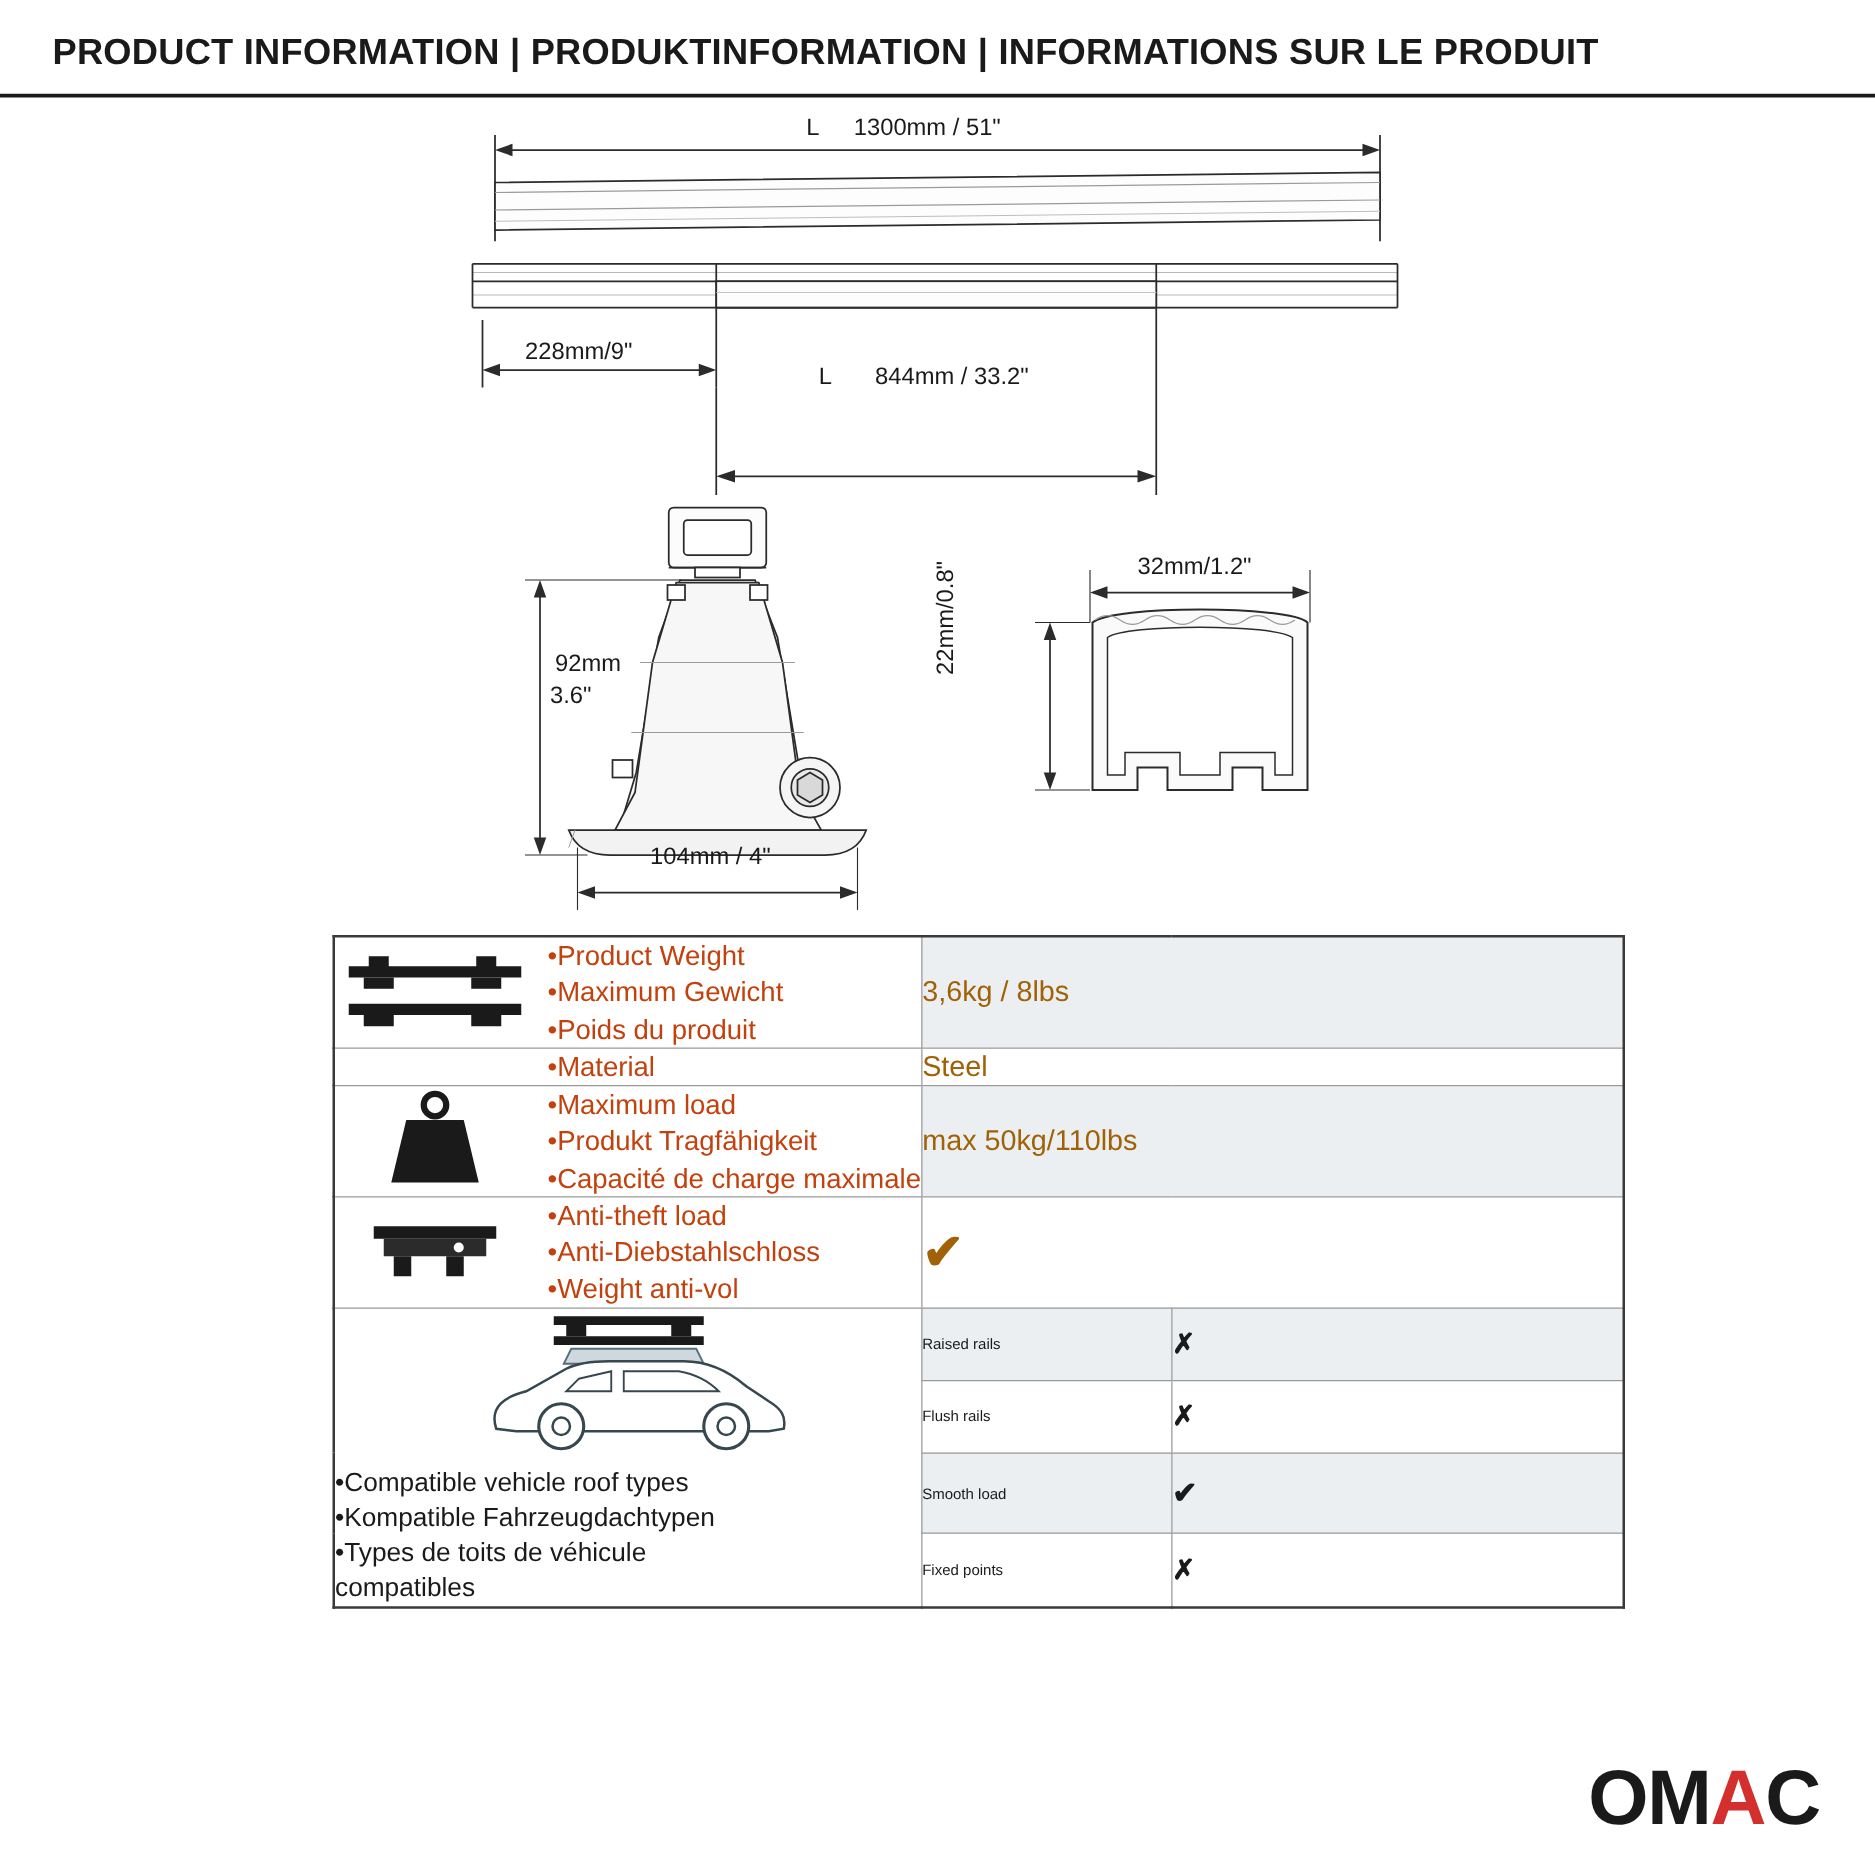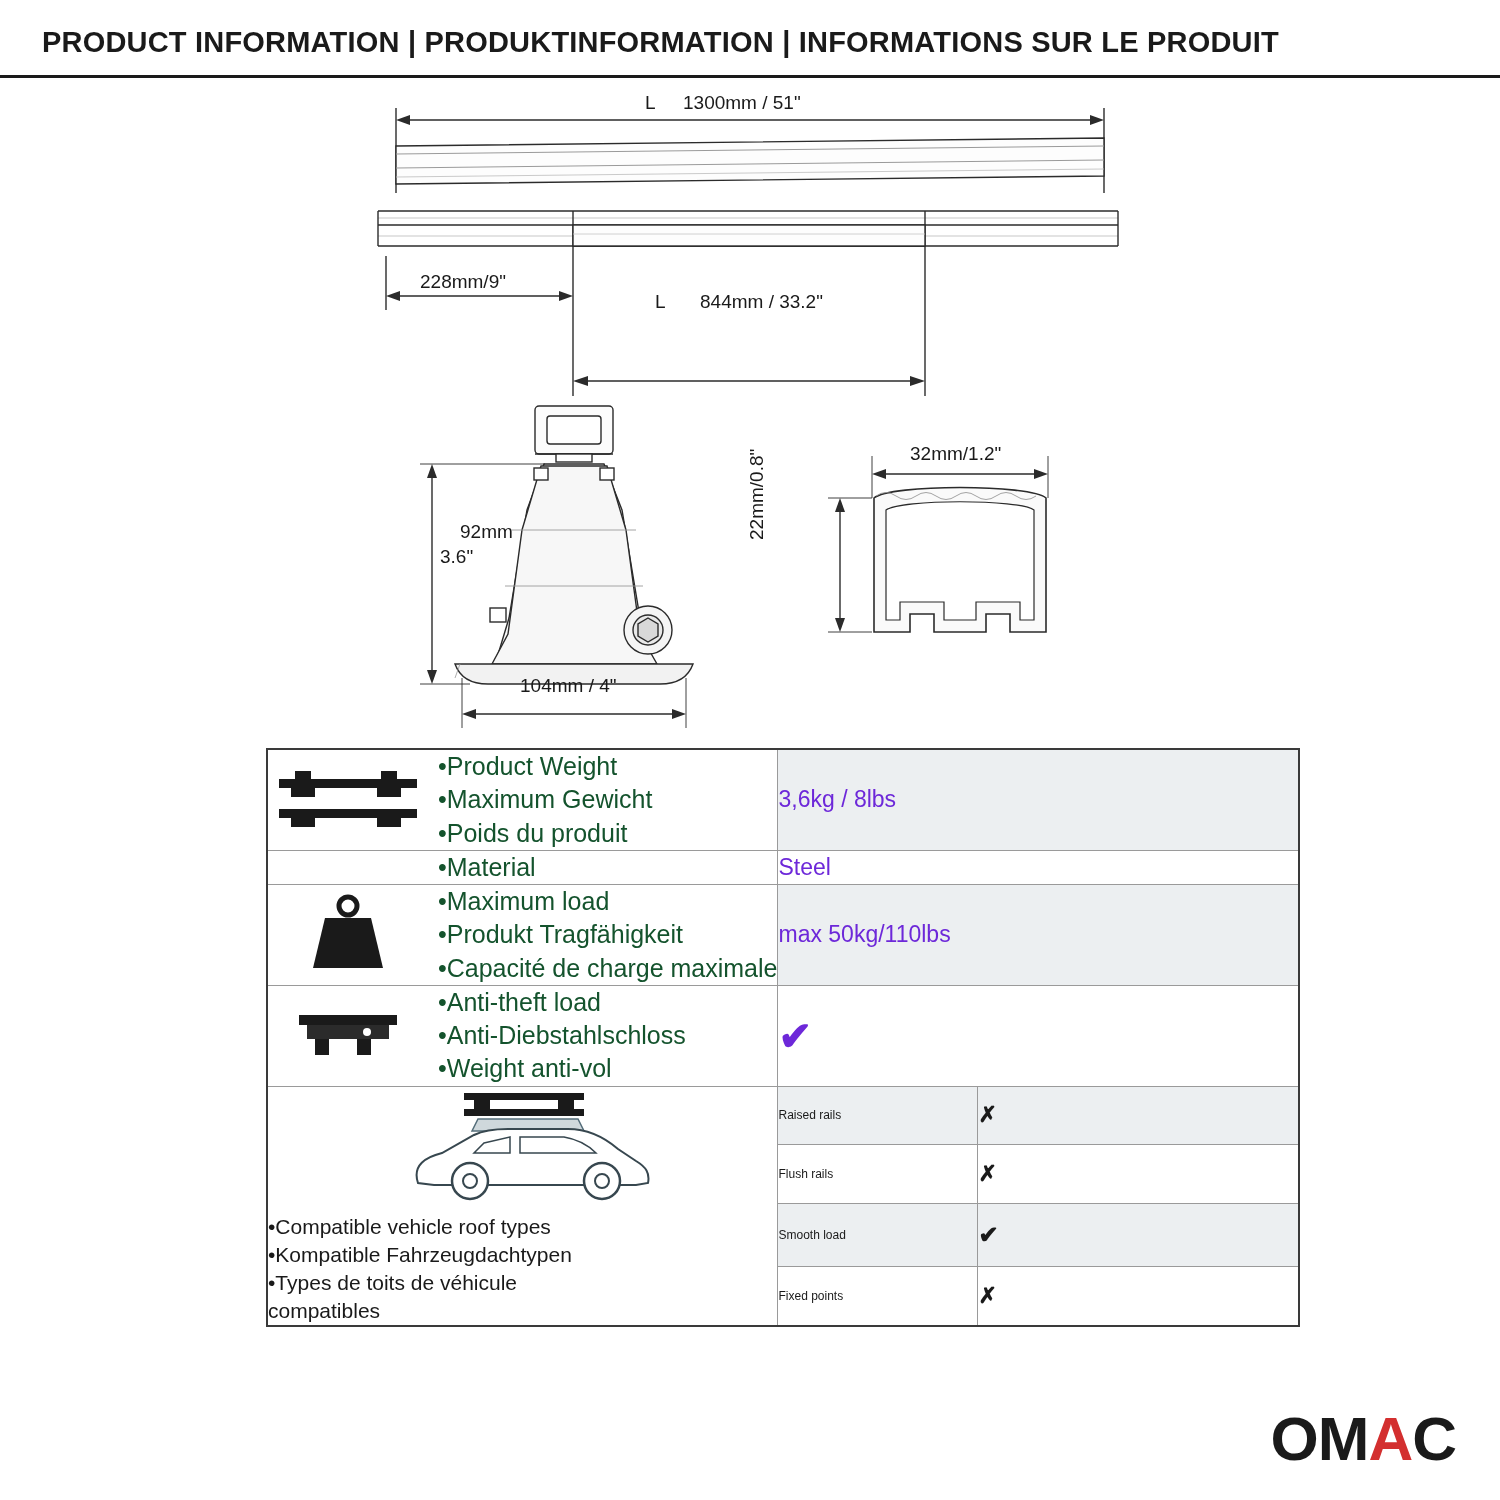--- a/index.html
+++ b/index.html
@@ -73,29 +73,29 @@
     gap: 10px;
   }
   .icon-box {
     width: 160px;
     min-width: 160px;
     display: flex;
     align-items: center;
     justify-content: center;
   }
   .label-list {
-    font-size: 25px;
+    font-size: 22px;
     line-height: 1.33;
-    color: #14532d;
+    color: #c2410c;
   }
   .label-list div { white-space: nowrap; }
   .cell-value {
     padding-left: 22px;
     font-size: 23px;
-    color: #6d28d9;
+    color: #a16207;
   }
   .shaded { background: #eceff1; }
   .check {
     font-size: 40px;
     font-weight: bold;
     line-height: 1;
   }
   .roof-label {
     font-size: 12px;
     padding: 14px 0 14px 18px;
@@ -240,21 +240,21 @@
   </svg>
 
   <div class="dimlabel" style="left:645px; top:14px;">L</div>
   <div class="dimlabel" style="left:683px; top:14px;">1300mm / 51"</div>
 
   <div class="dimlabel" style="left:420px; top:193px;">228mm/9"</div>
 
   <div class="dimlabel" style="left:655px; top:213px;">L</div>
   <div class="dimlabel" style="left:700px; top:213px;">844mm / 33.2"</div>
 
-  <div class="dimlabel" style="left:460px; top:443px;">92mm</div>
+  <div class="dimlabel" style="left:444px; top:443px;">92mm</div>
   <div class="dimlabel" style="left:440px; top:468px;">3.6"</div>
 
   <div class="dimlabel" style="left:520px; top:597px;">104mm / 4"</div>
 
   <div class="dimlabel" style="left:910px; top:365px;">32mm/1.2"</div>
 
   <div class="dimlabel" style="left:746px; top:462px; transform: rotate(-90deg); transform-origin: left top;">22mm/0.8"</div>
 </div>
 
 <table class="spec-table">

